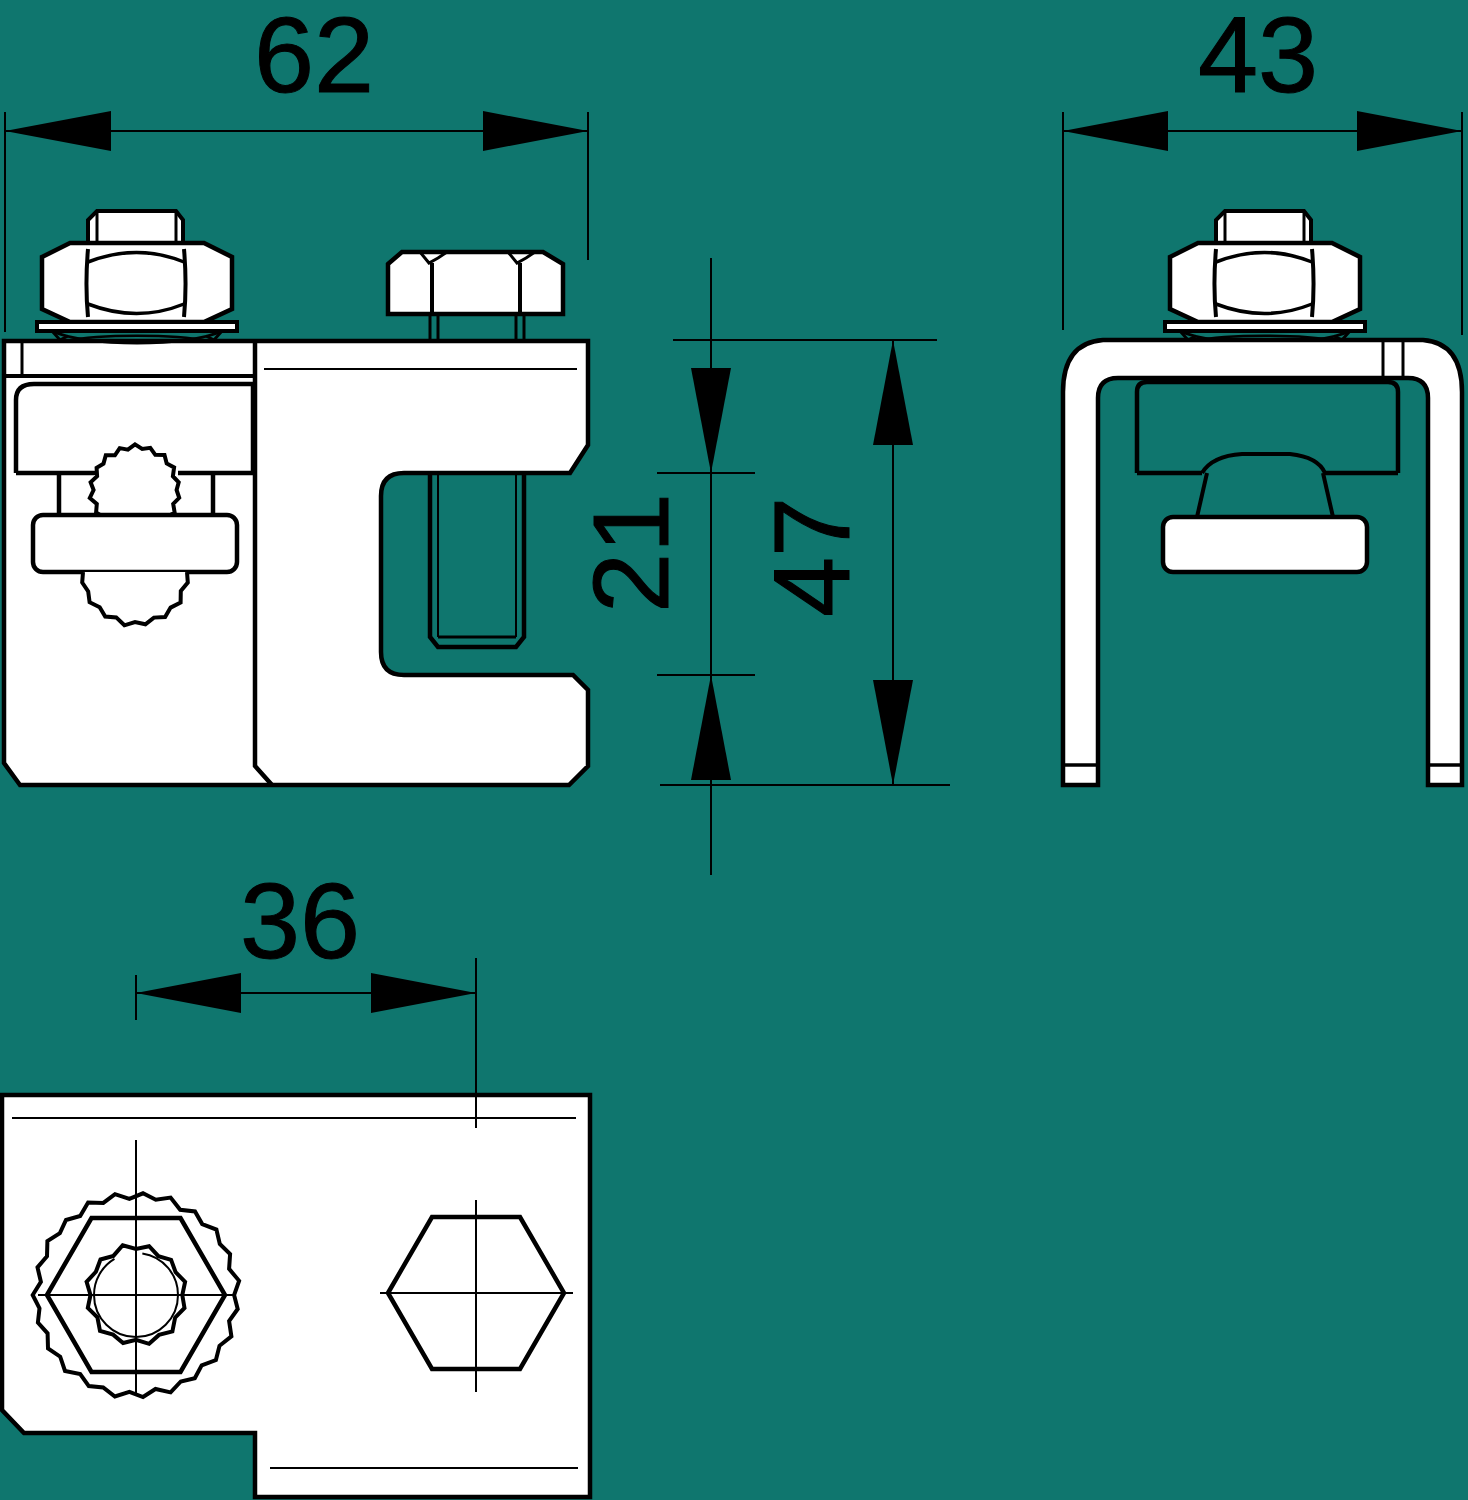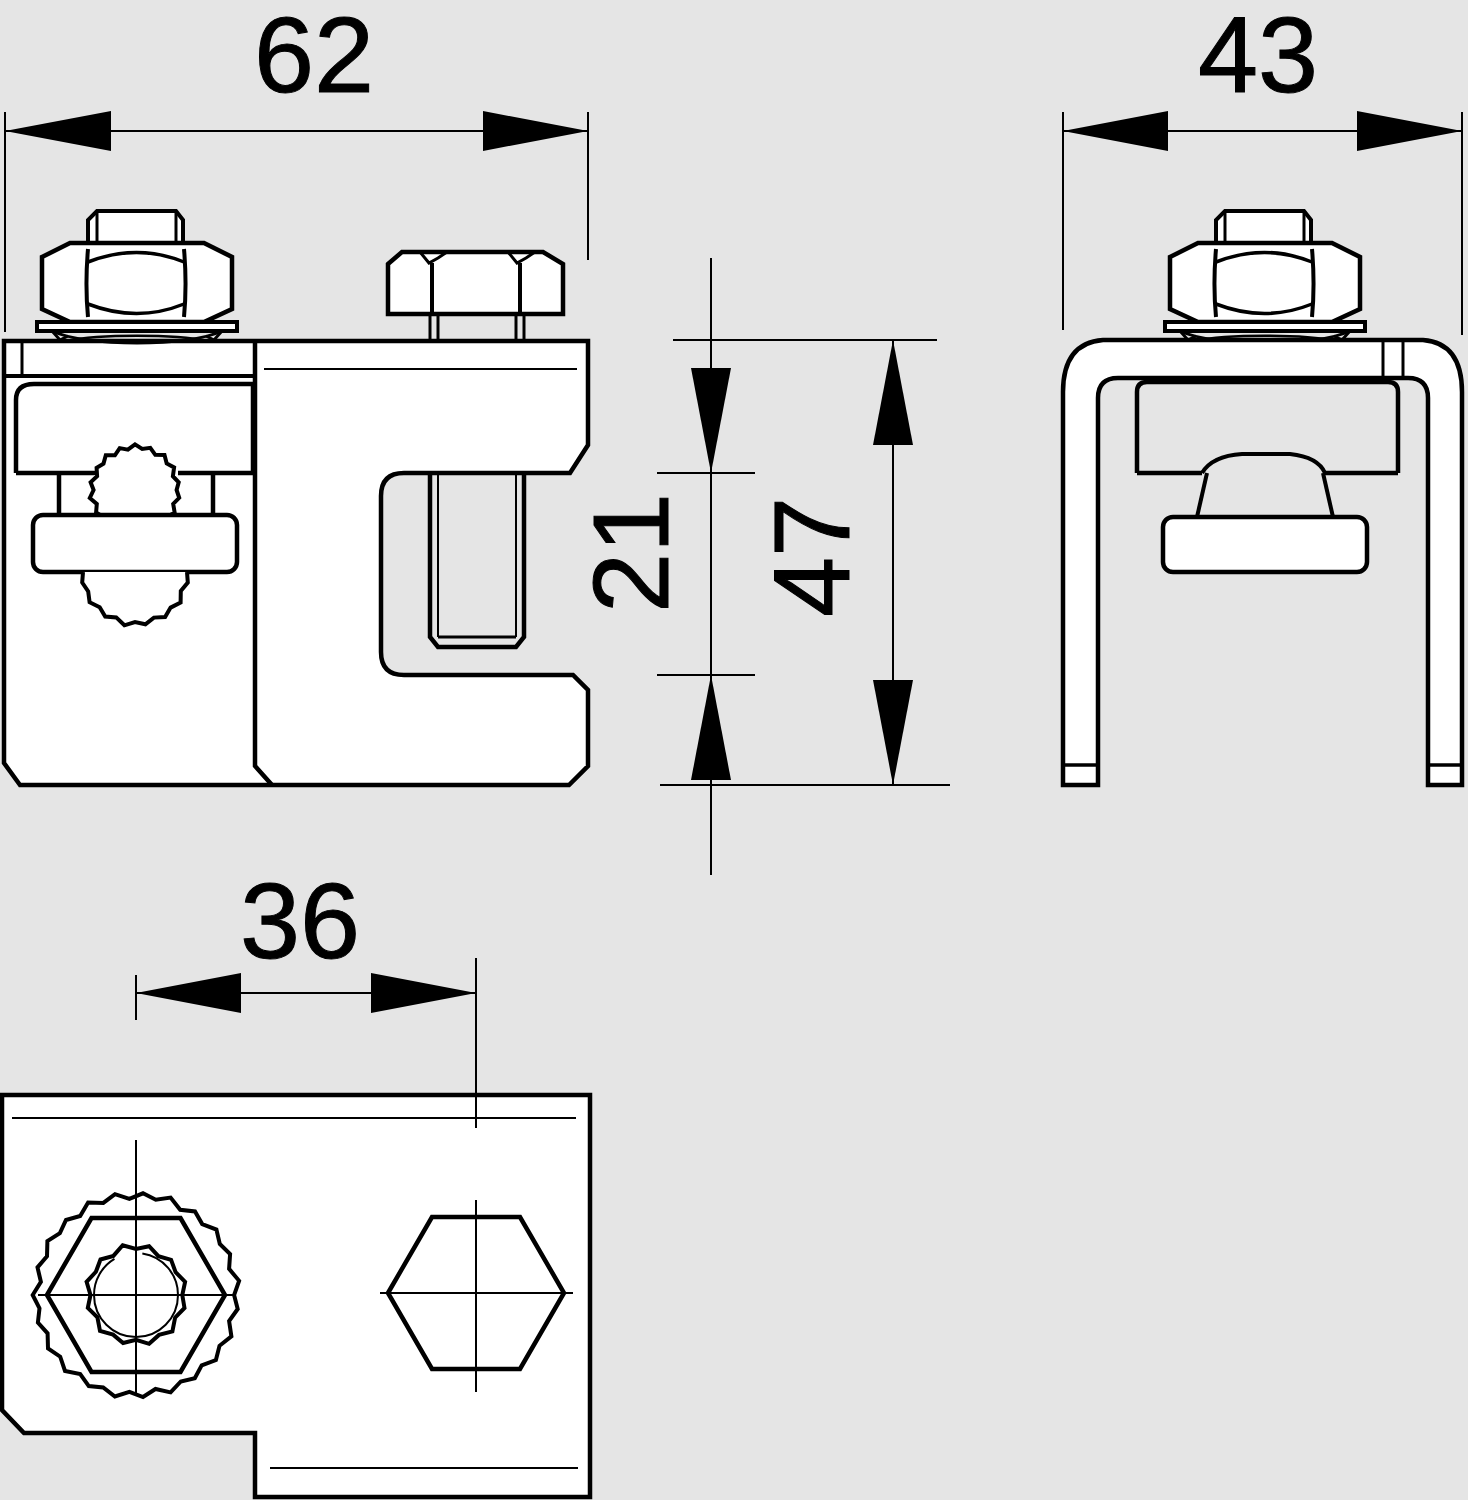--- a/index.html
+++ b/index.html
@@ -1,16 +1,16 @@
 <!DOCTYPE html>
 <html><head>
 <meta charset="utf-8">
 <style>
   html,body{margin:0;padding:0;background:#fff;}
-  .stage{width:1468px;height:1500px;background:#e5e5e5;position:relative;overflow:hidden;}
+  .stage{width:1468px;height:1500px;background:#0f766e;position:relative;overflow:hidden;}
   svg{display:block;}
   text{font-family:"Liberation Sans", sans-serif;fill:#000;}
   .dimtxt{font-size:108px;}
   path,line,rect,circle,polygon,polyline{vector-effect:none;}
 </style>
 </head>
 <body>
 
 <div class="stage">
 <svg width="1468" height="1500" viewBox="0 0 1468 1500">

